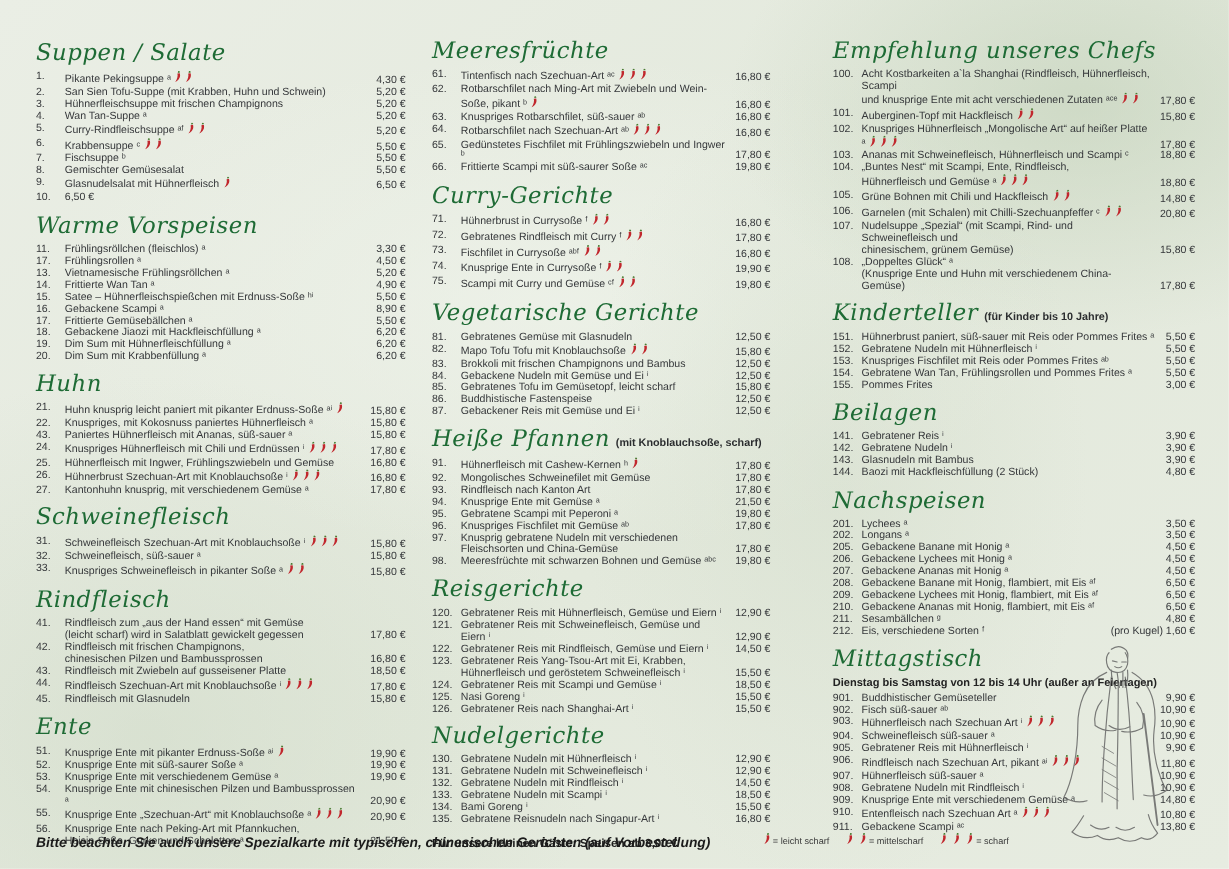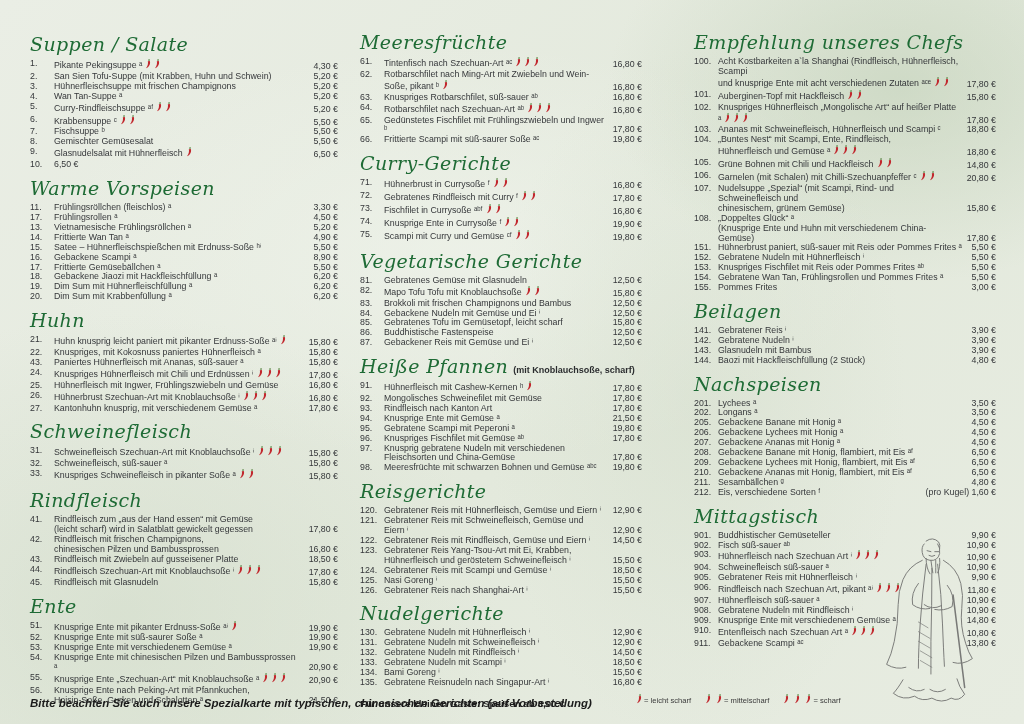--- a/index.html
+++ b/index.html
@@ -731,20 +731,21 @@
           <span class="price">15,80 €</span>
         </div>
         <div class="item">
           <span class="num">108.</span>
           <span class="name">„Doppeltes Glück“ ᵃ
 (Knusprige Ente und Huhn mit verschiedenem China-Gemüse)</span>
           <span class="price">17,80 €</span>
         </div>
       </section>
       <section class="section">
+        <div class="sec-head"><span class="sec-title">Kinderteller</span><span class="sec-inline">(für Kinder bis 10 Jahre)</span></div>
         <div class="item">
           <span class="num">151.</span>
           <span class="name">Hühnerbrust paniert, süß-sauer mit Reis oder Pommes Frites ᵃ</span>
           <span class="price">5,50 €</span>
         </div>
         <div class="item">
           <span class="num">152.</span>
           <span class="name">Gebratene Nudeln mit Hühnerfleisch ⁱ</span>
           <span class="price">5,50 €</span>
         </div>
@@ -835,20 +836,21 @@
           <span class="price">4,80 €</span>
         </div>
         <div class="item">
           <span class="num">212.</span>
           <span class="name">Eis, verschiedene Sorten ᶠ</span>
           <span class="price">(pro Kugel)  1,60 €</span>
         </div>
       </section>
       <section class="section">
         <div class="sec-head"><span class="sec-title">Mittagstisch</span></div>
+        <div class="sec-subline">Dienstag bis Samstag von 12 bis 14 Uhr (außer an Feiertagen)</div>
         <div class="item">
           <span class="num">901.</span>
           <span class="name">Buddhistischer Gemüseteller</span>
           <span class="price">9,90 €</span>
         </div>
         <div class="item">
           <span class="num">902.</span>
           <span class="name">Fisch süß-sauer ᵃᵇ</span>
           <span class="price">10,90 €</span>
         </div>

